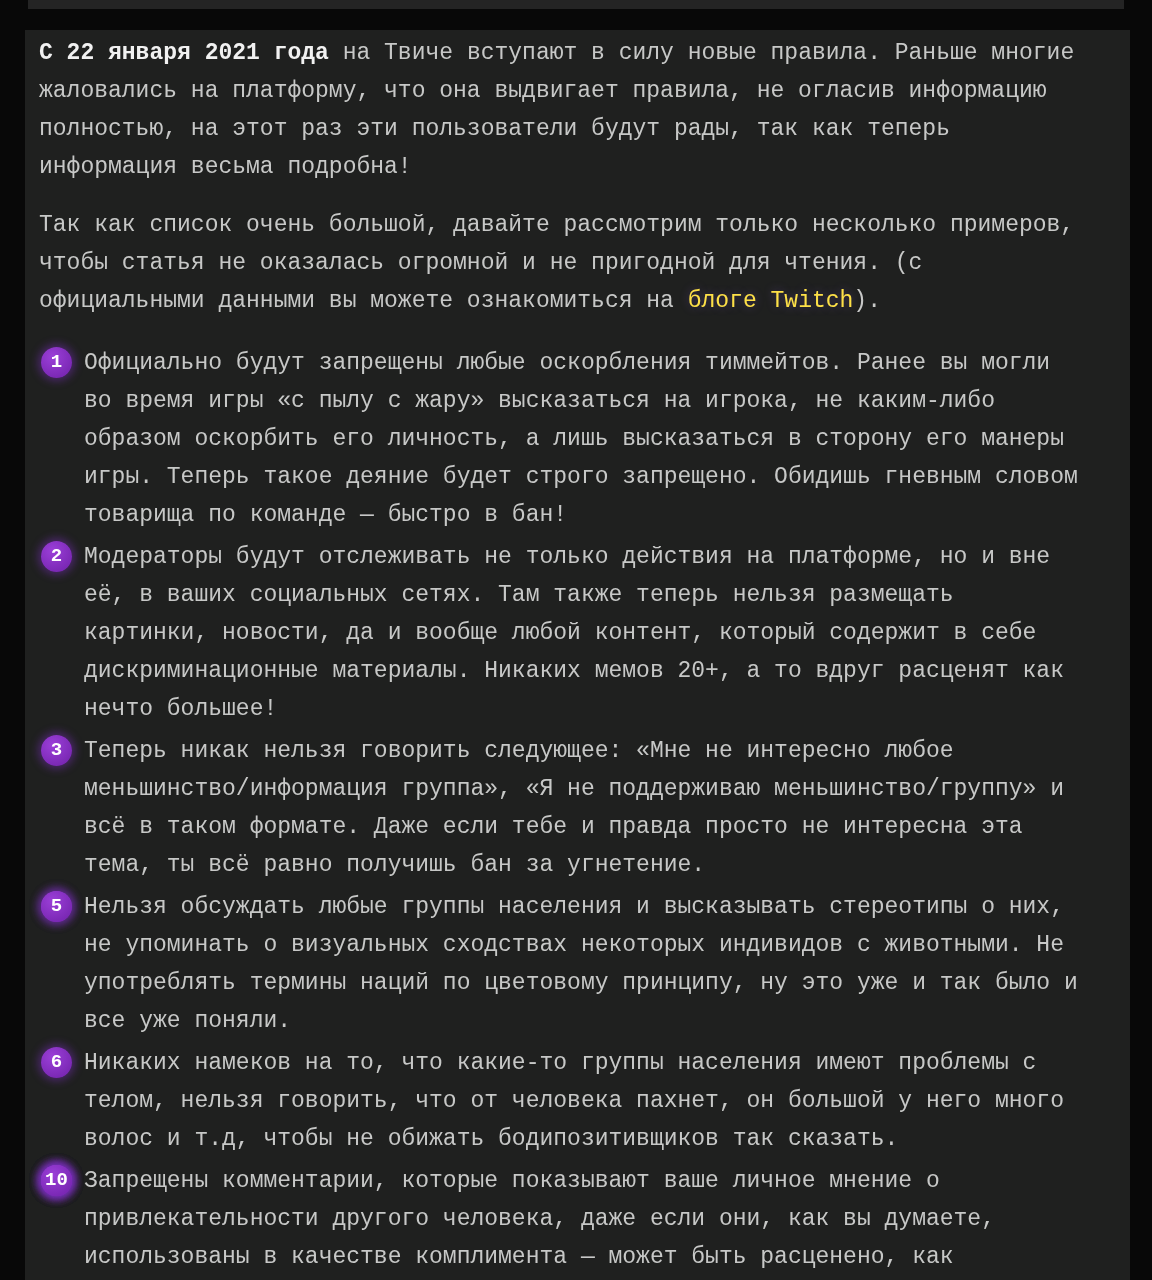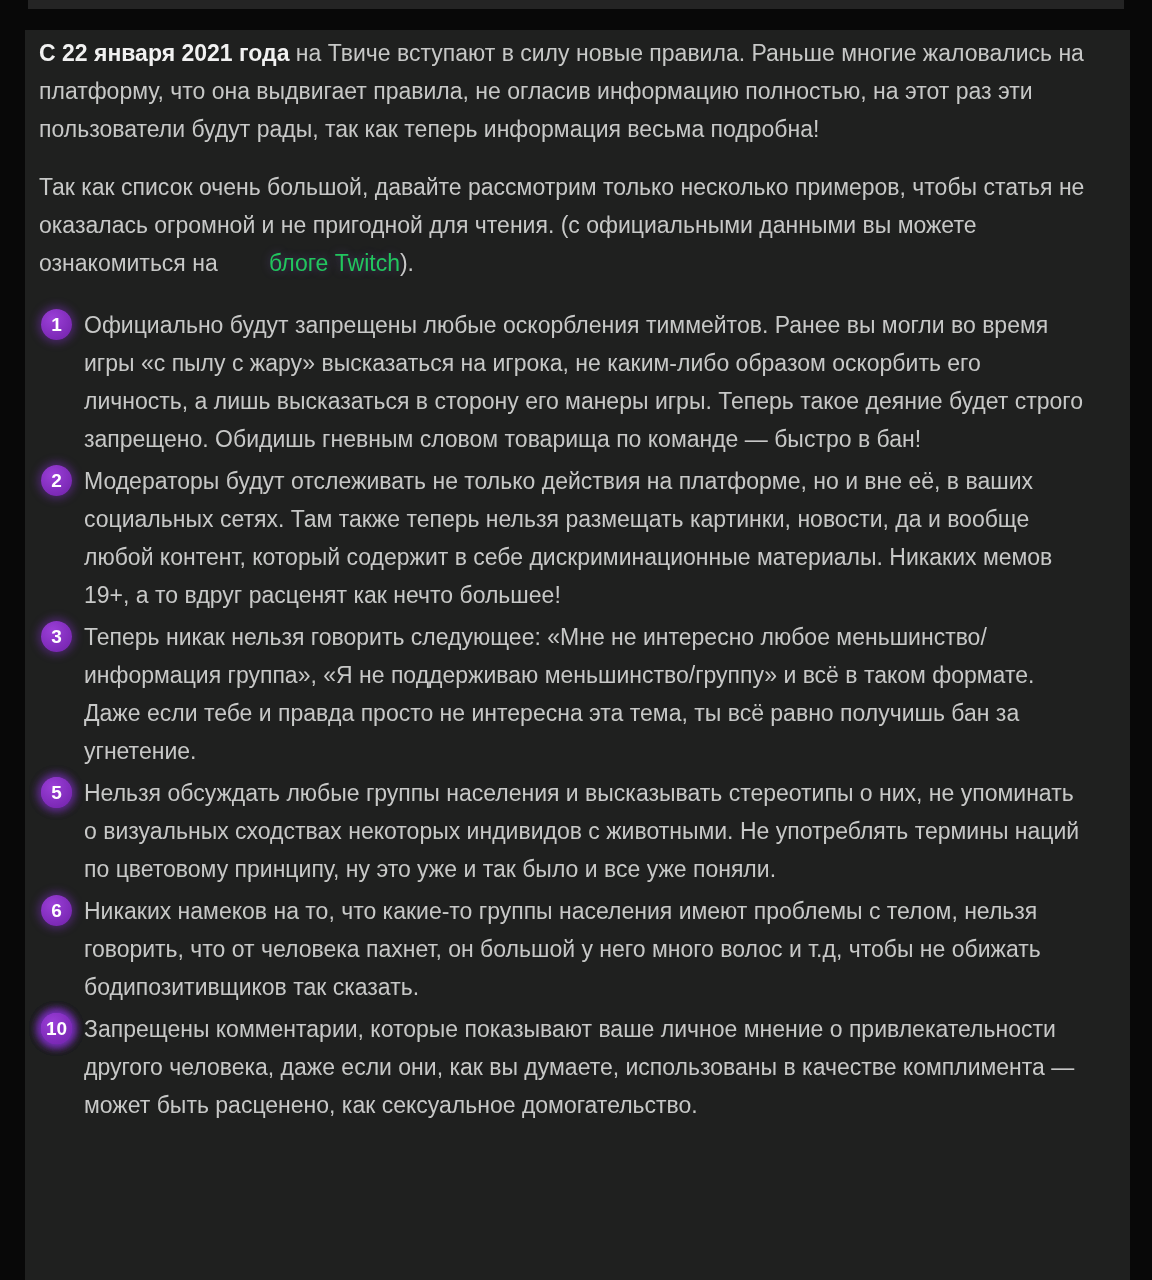--- a/index.html
+++ b/index.html
@@ -1,15 +1,15 @@
 <!DOCTYPE html>
 <html lang="ru"><head>
 <meta charset="utf-8">
 <style>
-  * { margin: 0; padding: 0; box-sizing: border-box; }
+  * { margin: 0; padding: 0; box-sizing: border-box; font-family: Liberation Mono, monospace; }
   html, body { width: 1152px; height: 1280px; overflow: hidden; }
   body {
     background: #080808;
     font-family: "Liberation Sans", sans-serif;
     position: relative;
   }
   .top-strip {
     position: absolute; top: 0; left: 28px; right: 28px; height: 9px;
     background: #242424;
   }
@@ -19,25 +19,24 @@
     background: #1f201f;
     padding: 4px 40px 10px 14px;
     color: #c7c8c7;
     font-size: 23px;
     line-height: 38px;
     overflow: hidden;
   }
   .para { margin-bottom: 20px; }
   .para b { color: #f1f1f1; font-weight: bold; }
   .blog-link {
-    color: #22c55e;
+    color: #fde047;
     text-decoration: none;
     cursor: pointer;
     text-shadow: 0 0 10px rgba(125, 87, 200, 0.45);
-    margin-left: 45px;
   }
   .rules { margin-top: 24px; }
   .rule {
     position: relative;
     padding-left: 45px;
     margin-bottom: 4px;
   }
   .badge {
     position: absolute;
     left: 2px;
@@ -67,21 +66,21 @@
 
   <div class="rules">
 
     <div class="rule">
       <span class="badge">1</span>
       <span>Официально будут запрещены любые оскорбления тиммейтов. Ранее вы могли во время игры «с пылу с жару» высказаться на игрока, не каким-либо образом оскорбить его личность, а лишь высказаться в сторону его манеры игры. Теперь такое деяние будет строго запрещено. Обидишь гневным словом товарища по команде — быстро в бан!</span>
     </div>
 
     <div class="rule">
       <span class="badge">2</span>
-      <span>Модераторы будут отслеживать не только действия на платформе, но и вне её, в ваших социальных сетях. Там также теперь нельзя размещать картинки, новости, да и вообще любой контент, который содержит в себе дискриминационные материалы. Никаких мемов 19+, а то вдруг расценят как нечто большее!</span>
+      <span>Модераторы будут отслеживать не только действия на платформе, но и вне её, в ваших социальных сетях. Там также теперь нельзя размещать картинки, новости, да и вообще любой контент, который содержит в себе дискриминационные материалы. Никаких мемов 20+, а то вдруг расценят как нечто большее!</span>
     </div>
 
     <div class="rule">
       <span class="badge">3</span>
       <span>Теперь никак нельзя говорить следующее: «Мне не интересно любое меньшинство/информация группа», «Я не поддерживаю меньшинство/группу» и всё в таком формате. Даже если тебе и правда просто не интересна эта тема, ты всё равно получишь бан за угнетение.</span>
     </div>
 
     <div class="rule">
       <span class="badge">4</span>
     </div>

